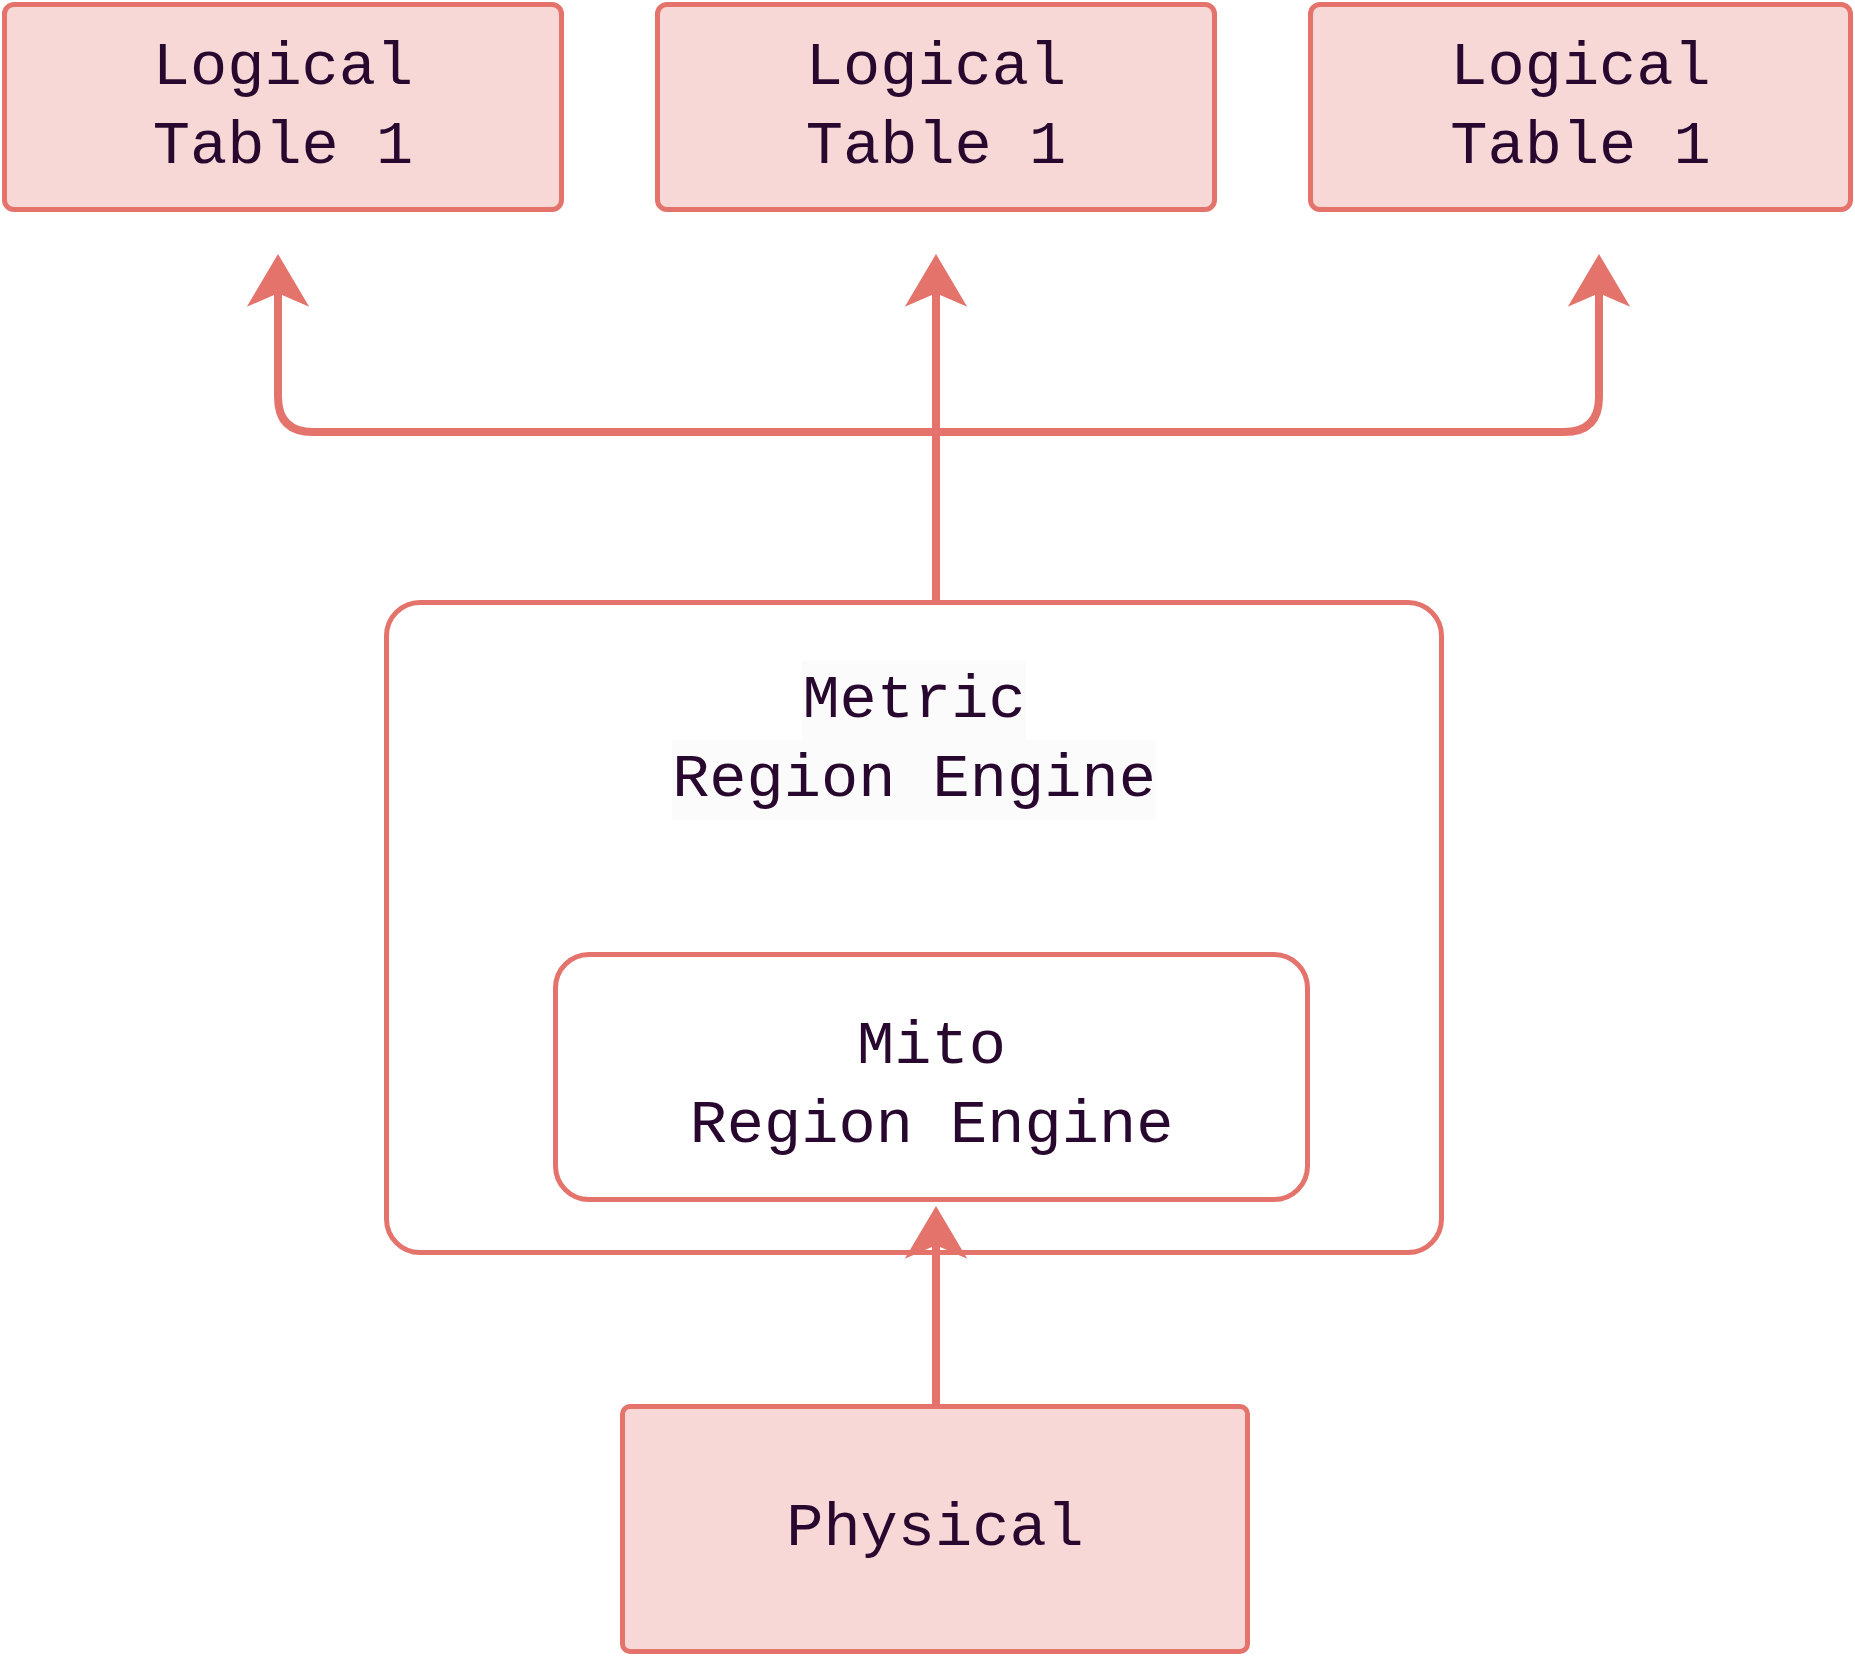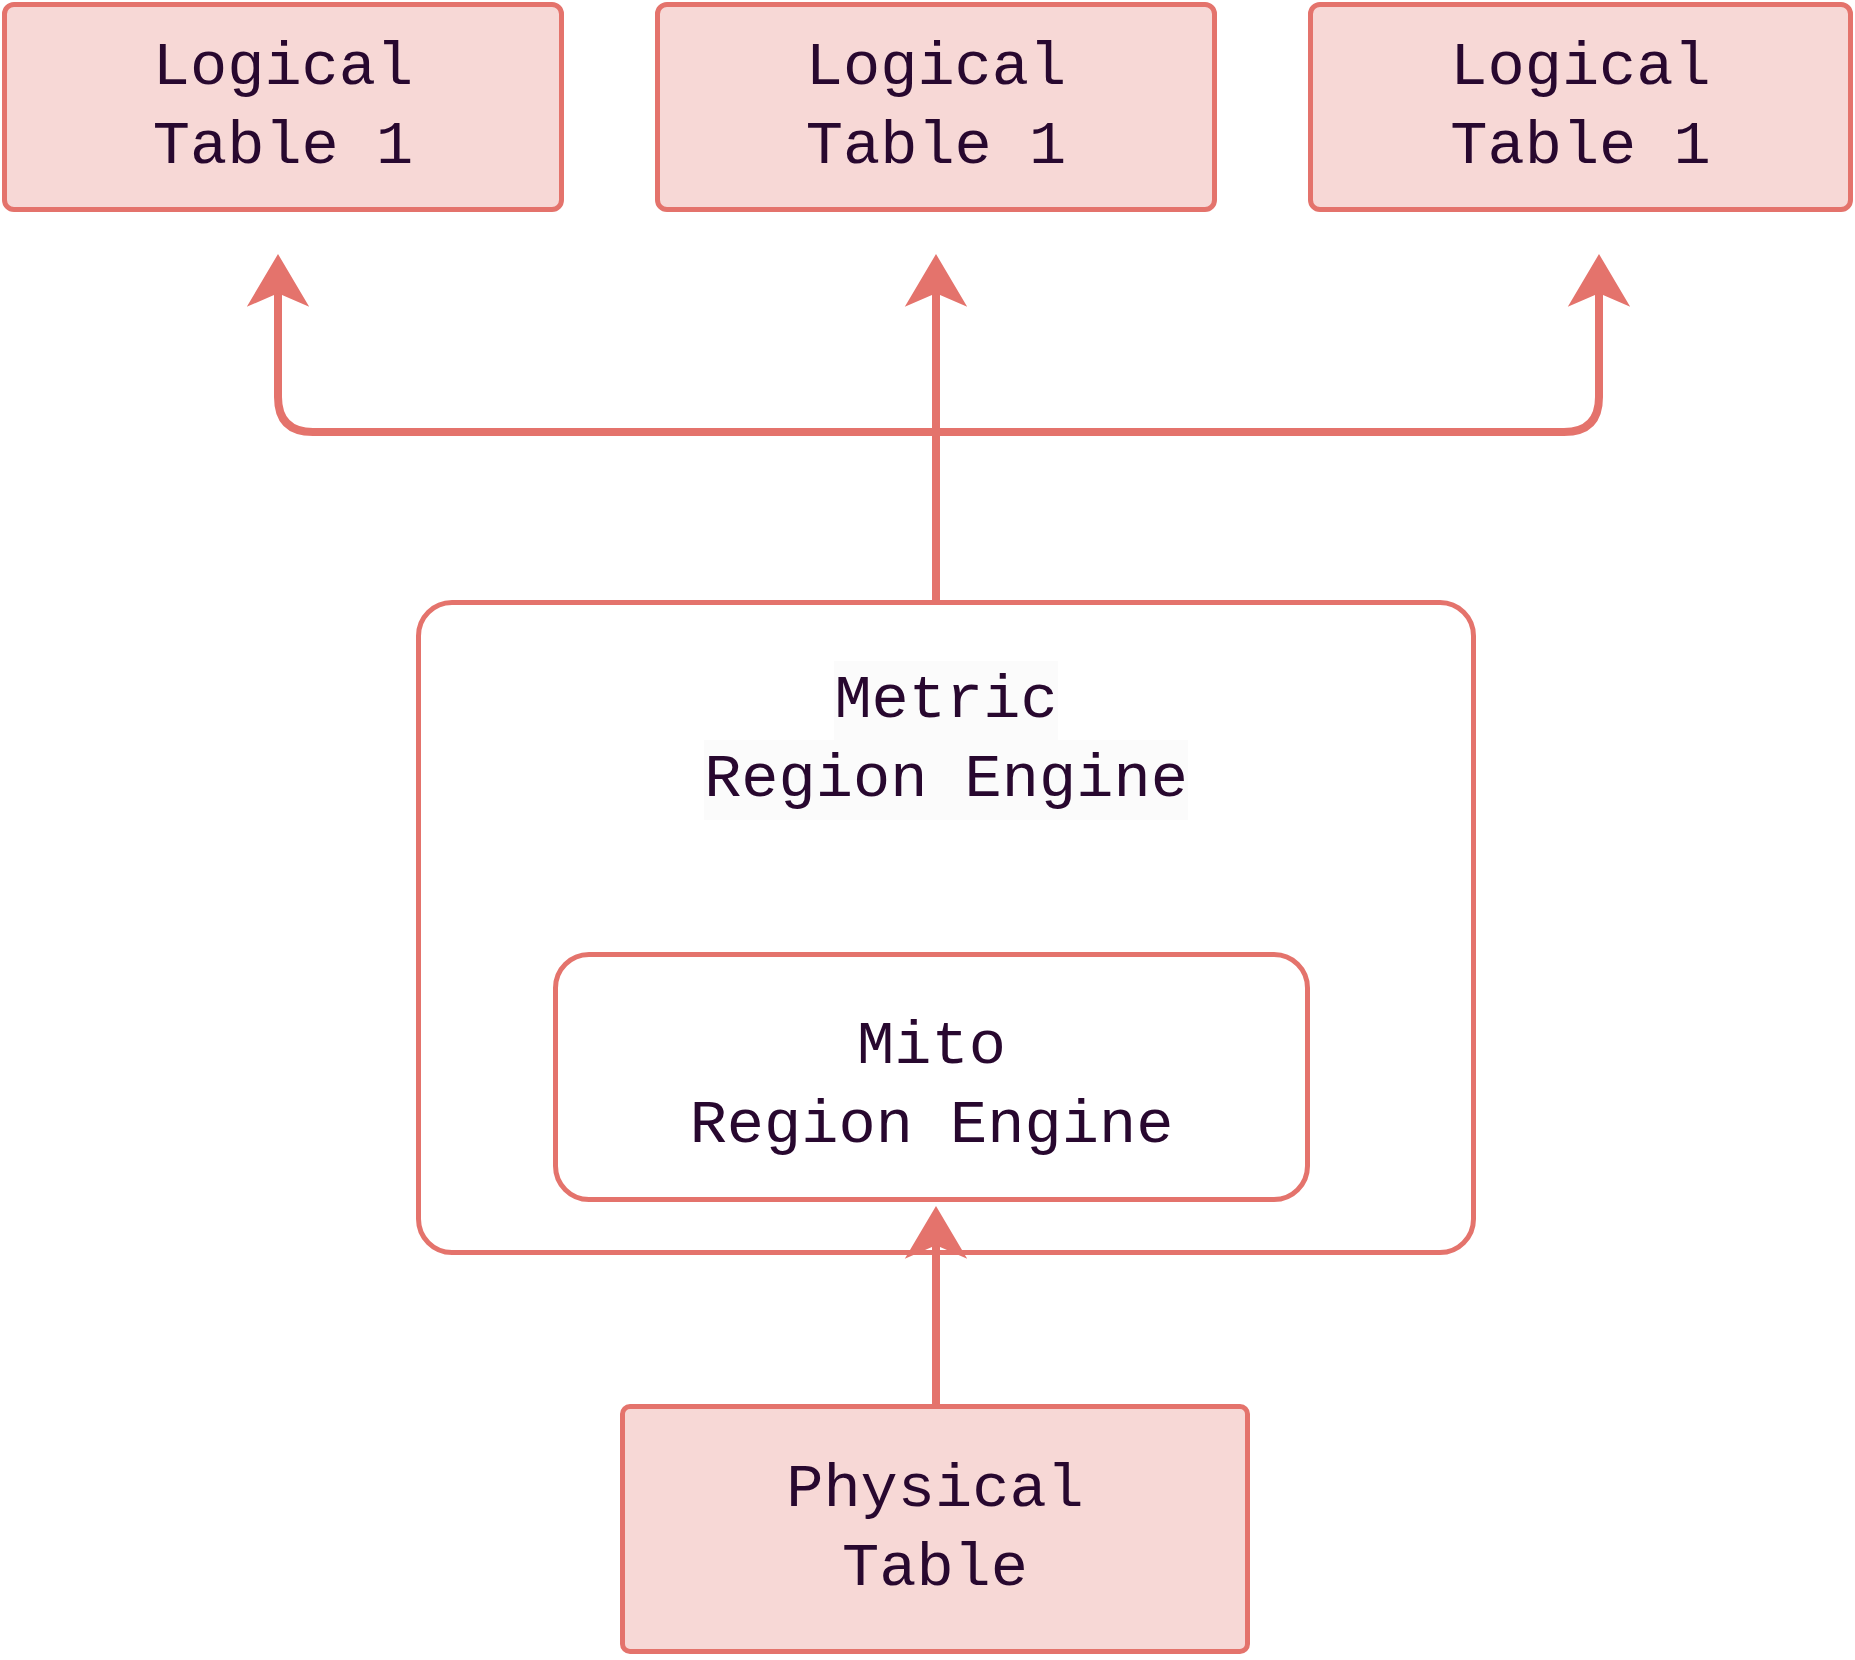--- a/index.html
+++ b/index.html
@@ -84,21 +84,21 @@
 
     <path d="M 936 432 L 313 432 Q 278 432 278 397 L 278 270" fill="none" stroke="#e4736c" stroke-width="8" marker-end="url(#arrowhead)"></path>
 
     <path d="M 936 432 L 936 270" fill="none" stroke="#e4736c" stroke-width="8" marker-end="url(#arrowhead)"></path>
 
     <path d="M 936 432 L 1564 432 Q 1599 432 1599 397 L 1599 270" fill="none" stroke="#e4736c" stroke-width="8" marker-end="url(#arrowhead)"></path>
 
     <path d="M 936 1404 L 936 1222" fill="none" stroke="#e4736c" stroke-width="8" marker-end="url(#arrowhead)"></path>
   </svg>
 
-  <div class="node container-node metric-node" id="metric-box" style="left:416px; top:600px; width:1060px; height:655px;">
+  <div class="node container-node metric-node" id="metric-box" style="left:384px; top:600px; width:1060px; height:655px;">
     <span class="line">Metric</span>
     <span class="line">Region Engine</span>
   </div>
 
   <div class="node container-node mito-node" id="mito-box" style="left:553px; top:952px; width:757px; height:250px; background:#ffffff;">
     <span class="line">Mito</span>
     <span class="line">Region Engine</span>
   </div>
 
   <div class="node leaf-node" style="left:2px; top:2px; width:562px; height:210px;">
@@ -111,16 +111,15 @@
     <span class="line">Table 1</span>
   </div>
 
   <div class="node leaf-node" style="left:1308px; top:2px; width:545px; height:210px;">
     <span class="line">Logical</span>
     <span class="line">Table 1</span>
   </div>
 
   <div class="node leaf-node" style="left:620px; top:1404px; width:630px; height:250px;border-radius:10px;">
     <span class="line">Physical</span>
-    <span class="line">Table</span>
   </div>
 
 </div>
 
 </body></html>

